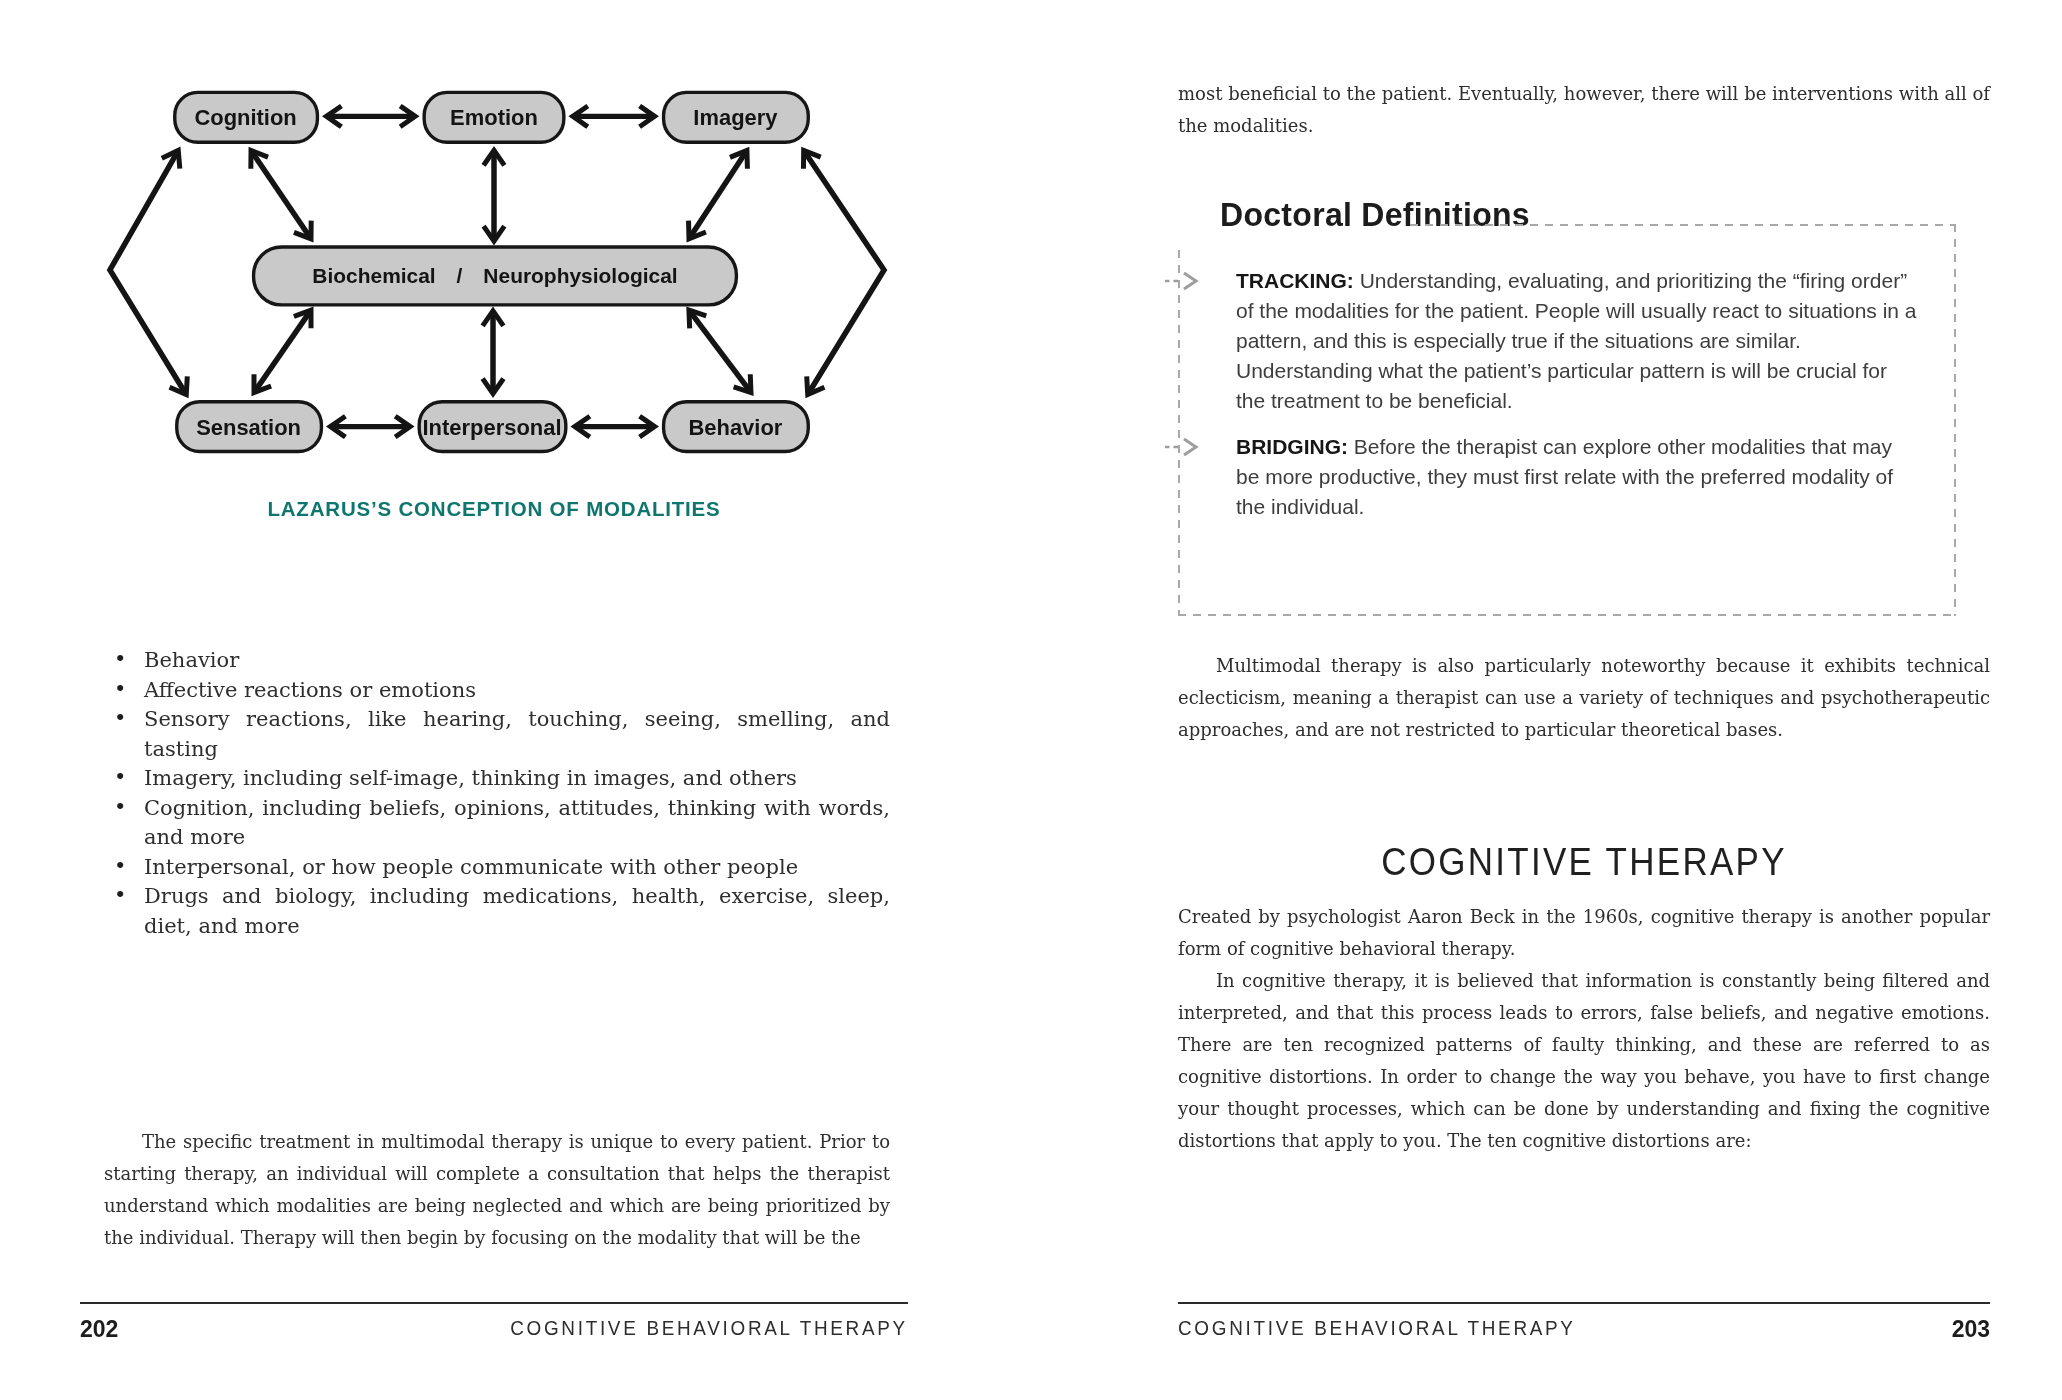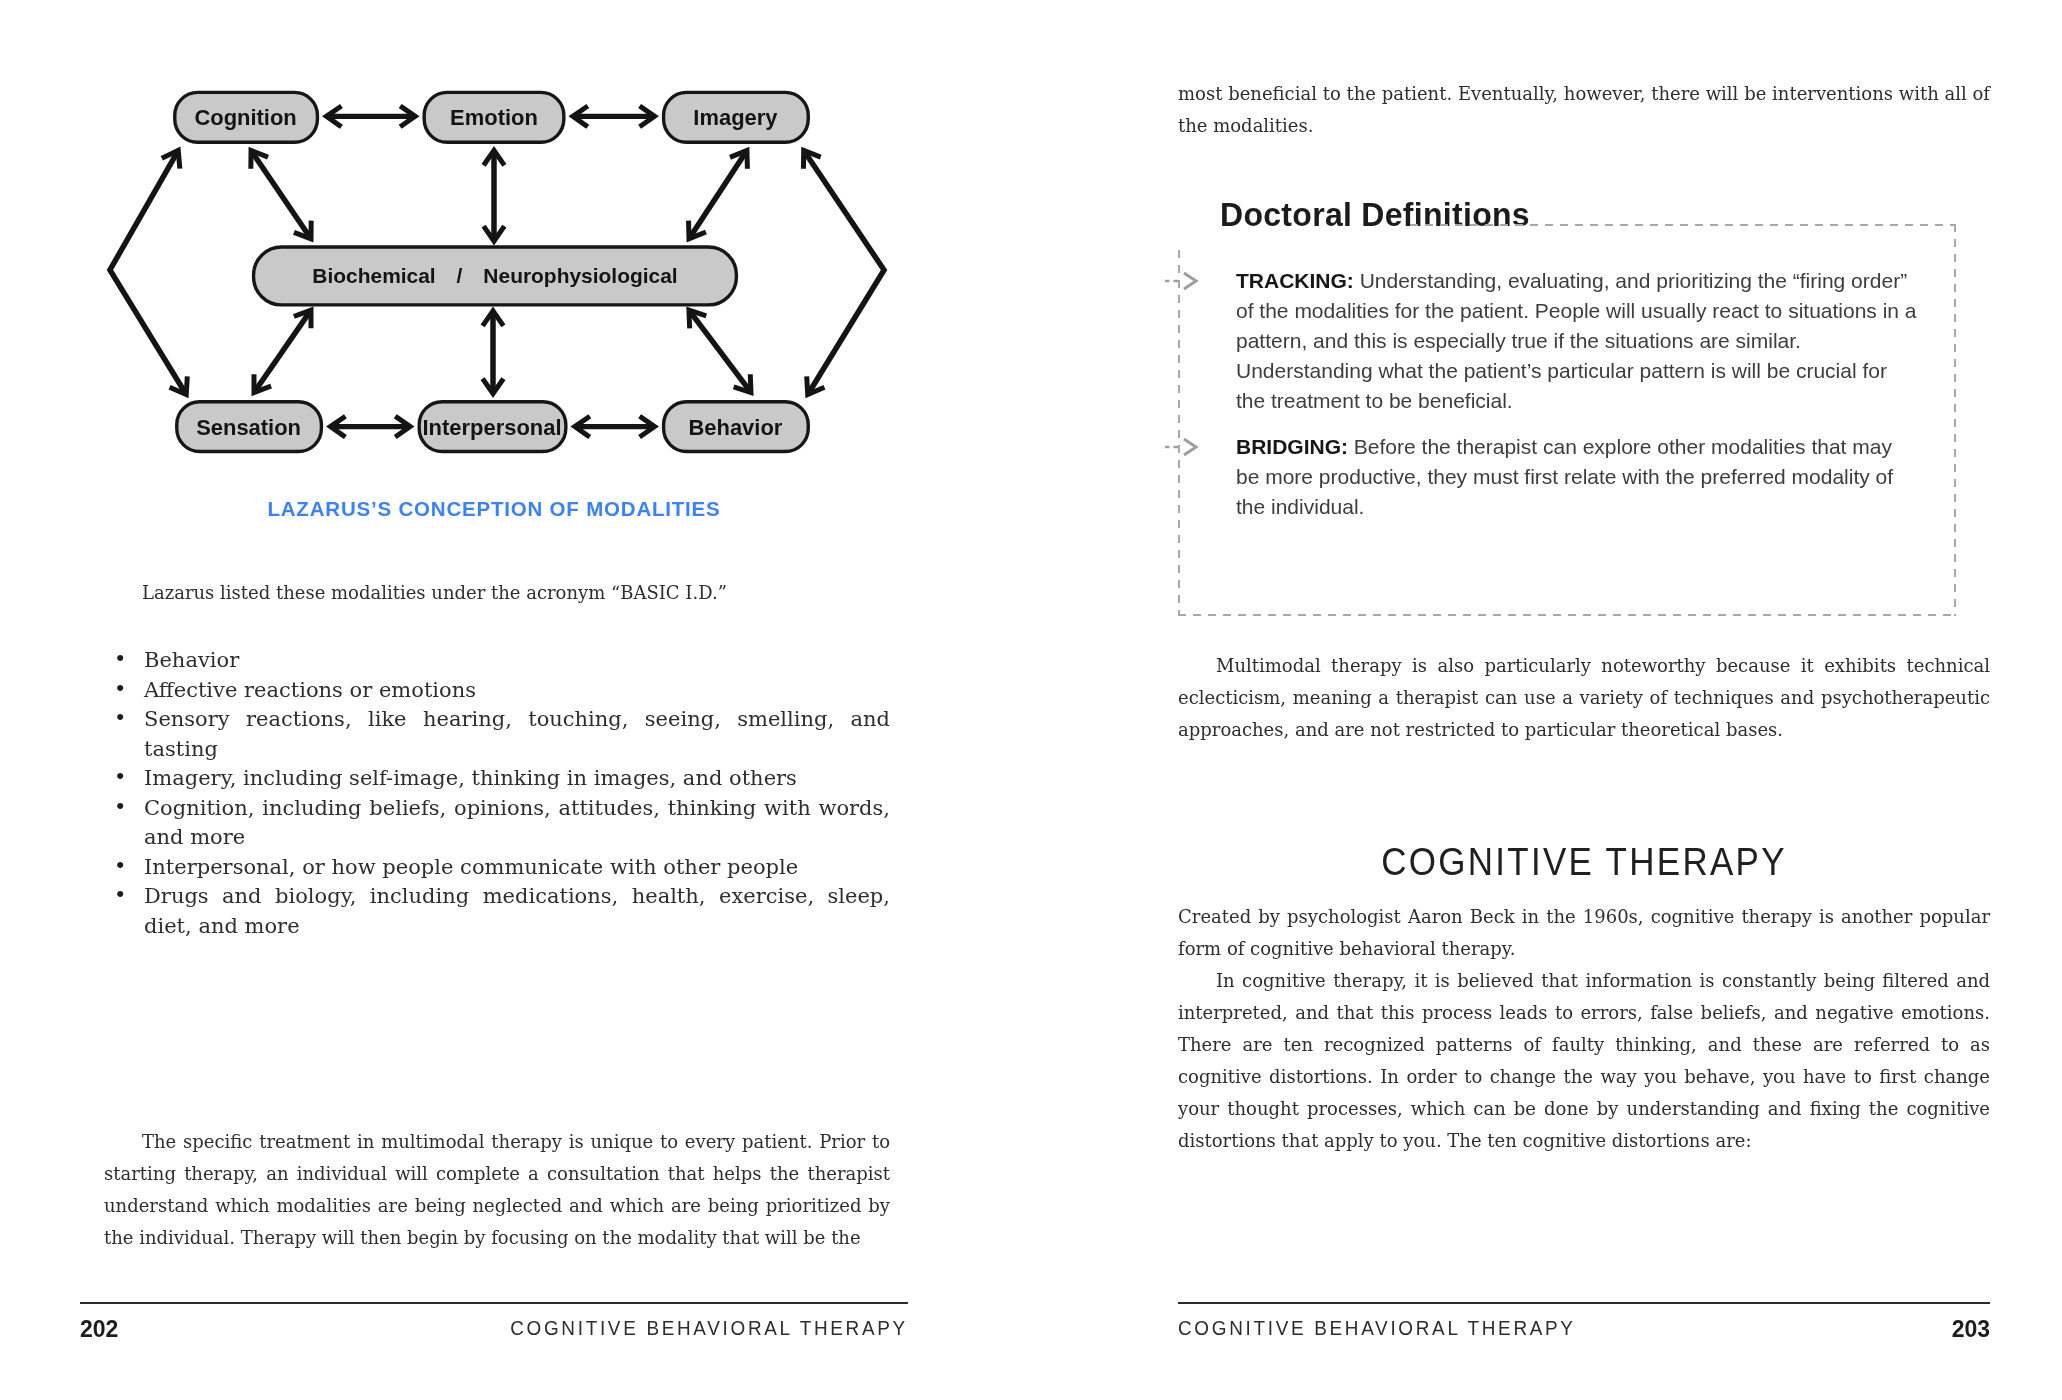--- a/index.html
+++ b/index.html
@@ -13,21 +13,21 @@
   #page-right{left:1178px;width:812px;}
 
   .serif-para{font-size:18px;line-height:32px;text-align:justify;}
   .indent{text-indent:38px;}
 
   
   #diagram{position:absolute;top:54px;left:0;width:828px;height:430px;}
   #diagram-caption{
     position:absolute;top:497px;left:0;width:100%;text-align:center;
     font-family:"Liberation Sans", sans-serif;font-weight:bold;font-size:20.5px;
-    letter-spacing:0.8px;color:#3b82f6;
+    letter-spacing:0.8px;color:#0f766e;
   }
   #intro{position:absolute;top:559px;left:24px;width:786px;}
   #bullet-list{position:absolute;top:646px;left:24px;width:786px;}
   .bullet-row{position:relative;padding-left:40px;font-size:21px;line-height:29.5px;text-align:justify;}
   .bullet-dot{position:absolute;left:10px;top:-1px;font-size:21px;color:#1c1c1c;}
   #left-paragraph{position:absolute;top:1108px;left:24px;width:786px;}
 
   .footer-rule{position:absolute;top:1302px;left:0;right:0;height:2px;background:#2a2a2a;}
   .footer-row{
     position:absolute;top:1316px;left:0;right:0;
@@ -122,21 +122,20 @@
       <rect x="340" y="348" width="147" height="50" rx="23" fill="#c9c9c9" stroke="#161616" stroke-width="3.4"></rect>
       <text x="413" y="381" font-size="22" fill="#141414">Interpersonal</text>
 
       <rect x="585" y="348" width="145" height="50" rx="23" fill="#c9c9c9" stroke="#161616" stroke-width="3.4"></rect>
       <text x="657" y="381" font-size="22" fill="#141414">Behavior</text>
     </g>
   </svg>
 
   <div id="diagram-caption">LAZARUS’S CONCEPTION OF MODALITIES</div>
 
-  <p id="intro" class="serif-para indent">Lazarus listed these modalities under the acronym “BASIC I.D.”</p>
 
   <div id="bullet-list">
     <div class="bullet-row">
       <span class="bullet-dot">•</span>
       <span>Behavior</span>
     </div>
     <div class="bullet-row">
       <span class="bullet-dot">•</span>
       <span>Affective reactions or emotions</span>
     </div>

